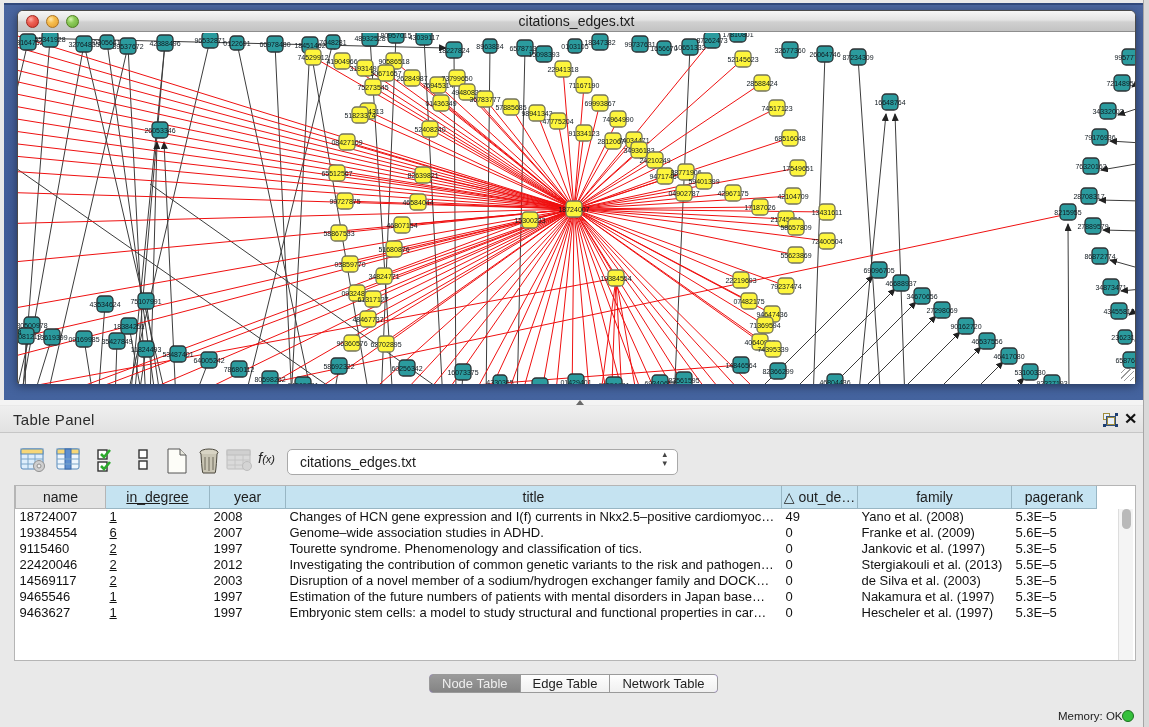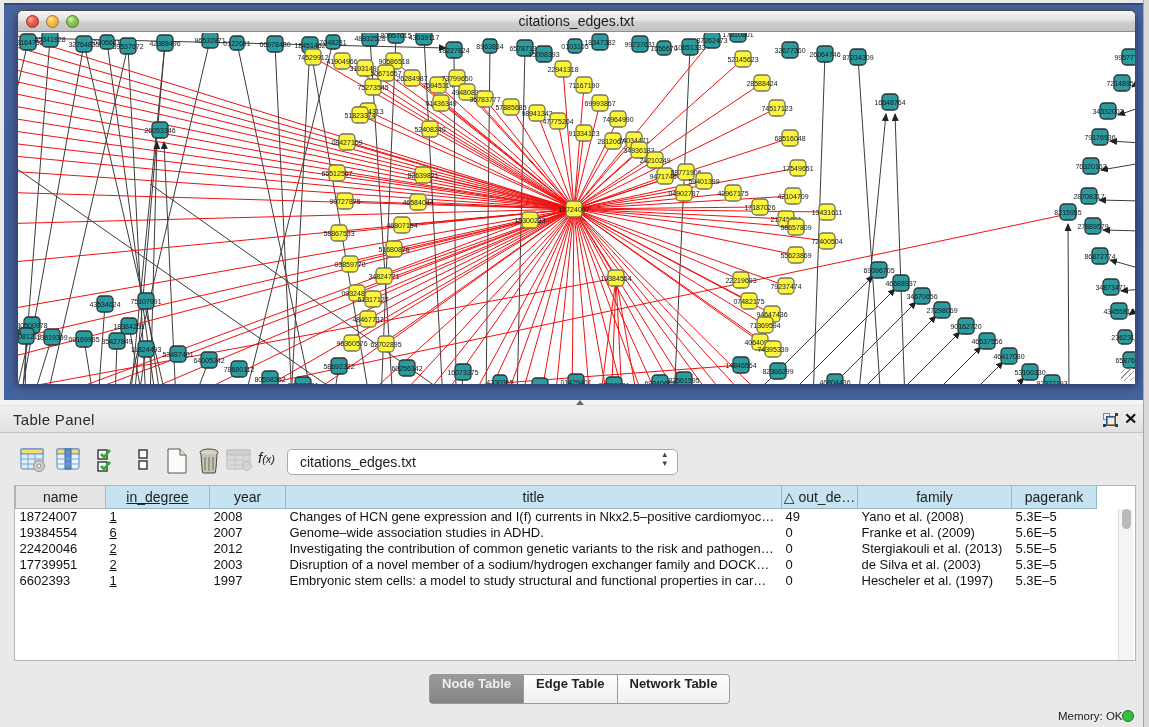--- a/index.html
+++ b/index.html
@@ -36,21 +36,21 @@
 .combo .ud { position:absolute; right:10px; top:0; font-size:9px; color:#444; line-height:9px; }
 .tbl { position:absolute; left:14px; top:80px; width:1122px; height:176px; background:#fff; border:1px solid #b5b5b5; overflow:hidden; }
 table.t { border-collapse:collapse; table-layout:fixed; width:1081px; font-size:13px; }
 table.t th { height:22px; font-weight:normal; color:#1d1d1d; background:#c5e3f1; border:1px solid #98b6c4; border-top:none; font-size:14px; }
 table.t th.c1 { background:#e4e4e4; border-color:#b5b5b5; }
 table.t td { height:16px; color:#111; white-space:nowrap; overflow:hidden; padding:0 0 0 4px; }
 .c1 { width:90px;margin-top:48px; } .c2 { width:104px;text-decoration:underline; } .c3 { width:76px; } .c4 { width:496px; }
 .c5 { width:76px; } .c6 { width:154px; } .c7 { width:85px; }
 .sb { position:absolute; right:2px; top:23px; width:15px; height:151px; background:#f4f4f4; border-left:1px solid #ddd; }
 .sb .th { position:absolute; left:3px; top:0px; width:9px; height:20px; background:#b9b9b9; border-radius:5px; }
-.tabs { position:absolute; left:429px; top:269px; height:30px; display:flex; border:1px solid #9a9a9a; border-radius:4px; overflow:hidden; background:#8b5cf6;font-weight:bold; }
+.tabs { position:absolute; left:429px; top:269px; height:19px; display:flex; border:1px solid #9a9a9a; border-radius:4px; overflow:hidden; background:#8b5cf6; }
 .tabs div { font-size:13px; line-height:17px; padding:0 12px; color:#222; border-left:1px solid #9a9a9a; background:linear-gradient(#fefefe,#f0f0f0); }
 .tabs div:first-child { border-left:none; background:linear-gradient(#9a9a9a,#848484); color:#efefef; }
 .mem { position:absolute; left:1058px; top:305px; font-size:11.5px; color:#222; }
 .memdot { position:absolute; left:1122px; top:305px; width:12px; height:12px; border-radius:50%; background:#35c03c; border:1px solid #1c7020; }
 .rstrip { position:absolute; left:1143px; top:0px; width:6px; height:727px; background:#d9d9d9; border-left:1px solid #a6a6a6; }
 </style></head>
 <body>
 <div class="desktop"></div>
 <div class="divstrip"></div>
 <div class="win">
@@ -934,39 +934,57 @@
           <tr>
             <td class="c1">19384554</td>
             <td class="c2">6</td>
             <td class="c3">2007</td>
             <td class="c4">Genome–wide association studies in ADHD.</td>
             <td class="c5">0</td>
             <td class="c6">Franke et al. (2009)</td>
             <td class="c7">5.6E–5</td>
           </tr>
           <tr>
+            <td class="c1">9115460</td>
+            <td class="c2">2</td>
+            <td class="c3">1997</td>
+            <td class="c4">Tourette syndrome. Phenomenology and classification of tics.</td>
+            <td class="c5">0</td>
+            <td class="c6">Jankovic et al. (1997)</td>
+            <td class="c7">5.3E–5</td>
+          </tr>
+          <tr>
             <td class="c1">22420046</td>
             <td class="c2">2</td>
             <td class="c3">2012</td>
             <td class="c4">Investigating the contribution of common genetic variants to the risk and pathogen…</td>
             <td class="c5">0</td>
             <td class="c6">Stergiakouli et al. (2013)</td>
             <td class="c7">5.5E–5</td>
           </tr>
           <tr>
-            <td class="c1">17739951</td>
+            <td class="c1">14569117</td>
             <td class="c2">2</td>
             <td class="c3">2003</td>
             <td class="c4">Disruption of a novel member of a sodium/hydrogen exchanger family and DOCK…</td>
             <td class="c5">0</td>
             <td class="c6">de Silva et al. (2003)</td>
             <td class="c7">5.3E–5</td>
           </tr>
           <tr>
-            <td class="c1">6602393</td>
+            <td class="c1">9465546</td>
+            <td class="c2">1</td>
+            <td class="c3">1997</td>
+            <td class="c4">Estimation of the future numbers of patients with mental disorders in Japan base…</td>
+            <td class="c5">0</td>
+            <td class="c6">Nakamura et al. (1997)</td>
+            <td class="c7">5.3E–5</td>
+          </tr>
+          <tr>
+            <td class="c1">9463627</td>
             <td class="c2">1</td>
             <td class="c3">1997</td>
             <td class="c4">Embryonic stem cells: a model to study structural and functional properties in car…</td>
             <td class="c5">0</td>
             <td class="c6">Hescheler et al. (1997)</td>
             <td class="c7">5.3E–5</td>
           </tr>
     </tbody>
       </table>
     <div class="sb">

